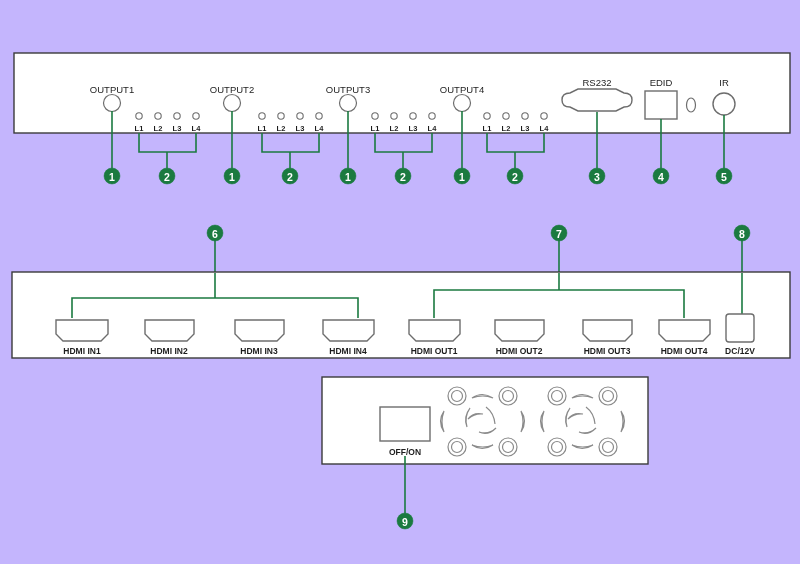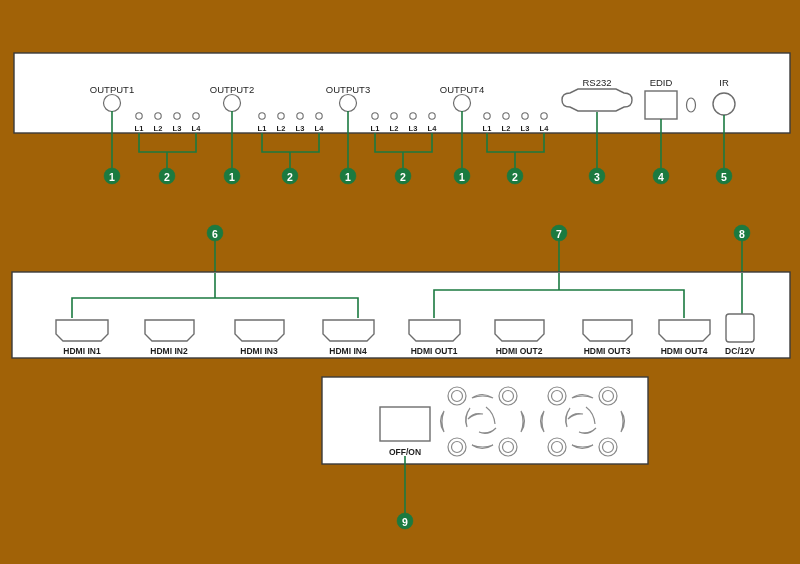--- a/index.html
+++ b/index.html
@@ -7,21 +7,21 @@
     padding: 0;
     background: #ffffff;
   }
   body {
     font-family: "Liberation Sans", sans-serif;
   }
   #diagram-root {
     position: relative;
     width: 800px;
     height: 564px;
-    background: #a16207;
+    background: #c4b5fd;
     overflow: hidden;
   }
   #diagram-svg {
     position: absolute;
     left: 0;
     top: 0;
     width: 800px;
     height: 564px;
     display: block;
   }

